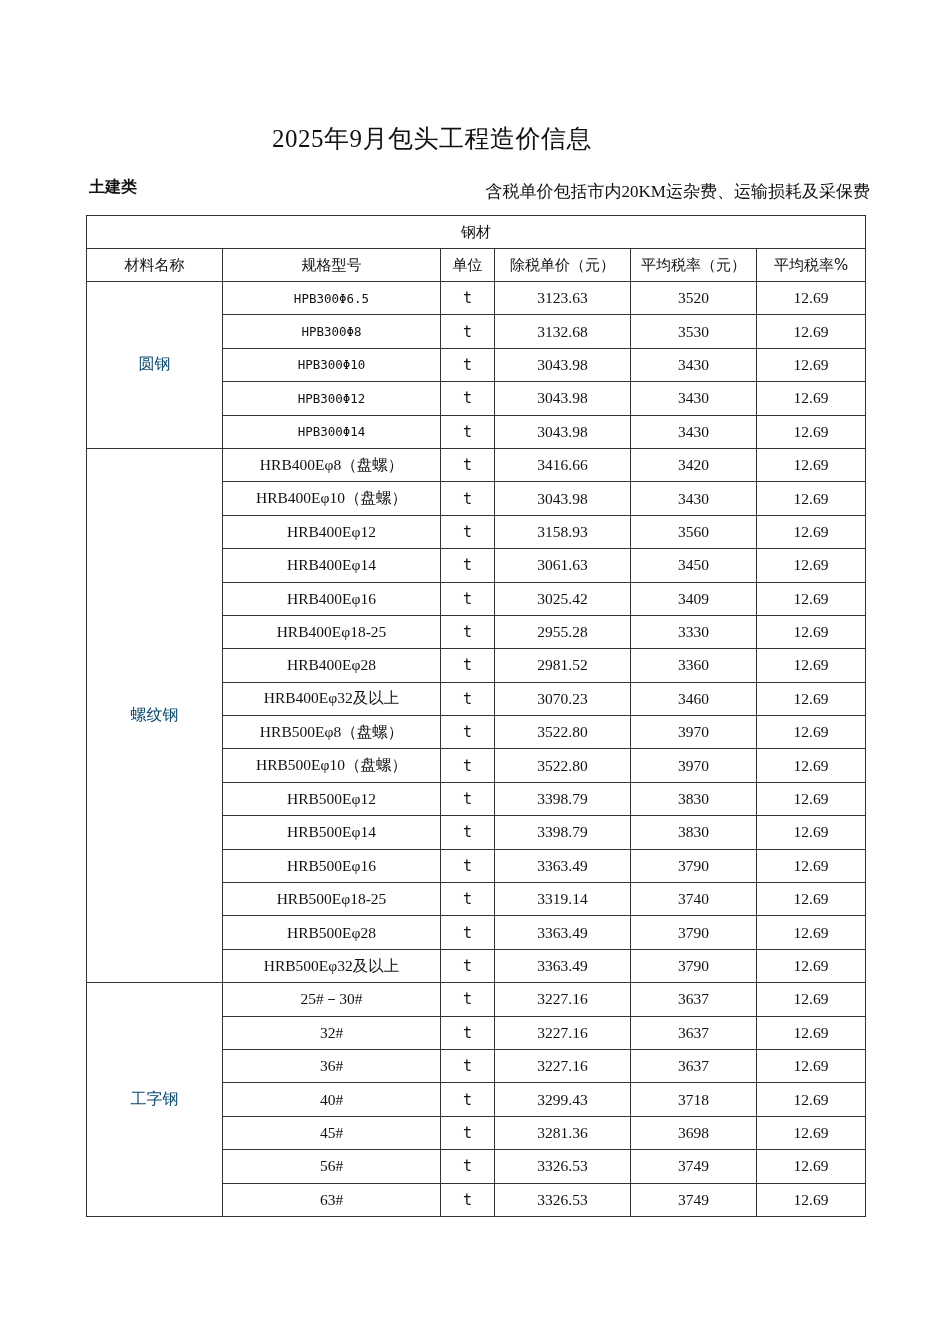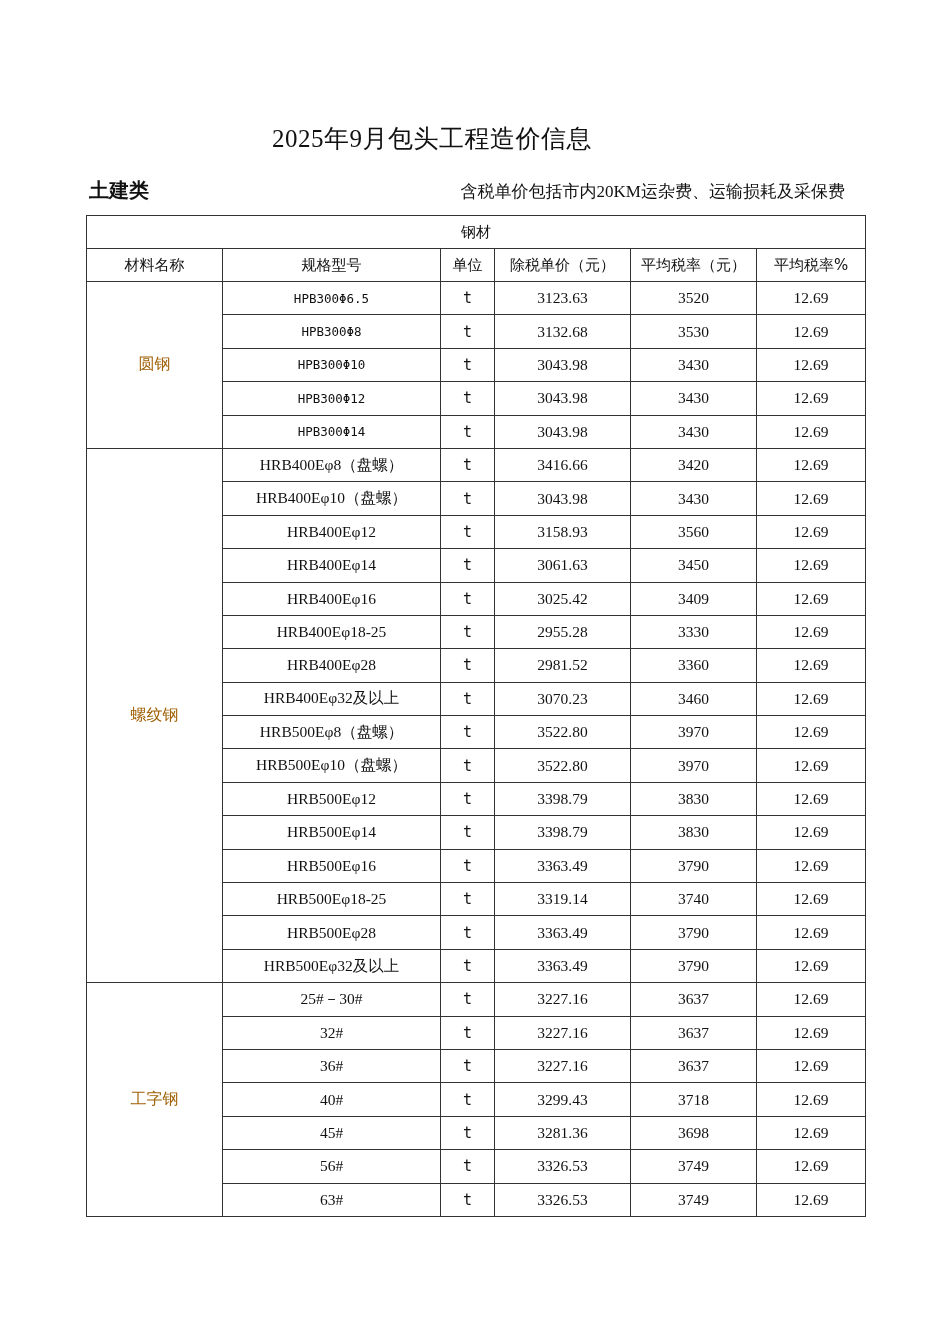--- a/index.html
+++ b/index.html
@@ -1,32 +1,32 @@
 <!DOCTYPE html>
 <html><head>
 <meta charset="utf-8">
 <style>
   html, body { margin: 0; padding: 0; background: #ffffff; }
   body { width: 950px; height: 1344px; position: relative; overflow: hidden;
          font-family: "Liberation Serif", "DejaVu Serif", serif; color: #111; }
   .doc-title { position: absolute; top: 122px; left: 0; width: 864px; text-align: center;
                font-size: 25px; letter-spacing: 0.5px; }
-  .section-label { position: absolute; top: 177px; left: 89px; font-size: 20px; font-weight: bold;
+  .section-label { position: absolute; top: 177px; left: 89px; font-size: 16px; font-weight: bold;
                    font-family: Liberation Serif, serif; }
-  .note { position: absolute; top: 180px; right: 105px; font-size: 17px; }
+  .note { position: absolute; top: 180px; right: 80px; font-size: 17px; }
   table.price { position: absolute; top: 215px; left: 86px; width: 779px;
                 border-collapse: collapse; table-layout: fixed; }
   table.price td, table.price th { border: 1px solid #333; text-align: center;
                 vertical-align: middle; padding: 0; font-weight: normal; }
   .caption-row th { height: 32px; font-size: 15px; font-weight: bold;
                     font-family: Liberation Serif, serif; }
   .header-row th { height: 32px; font-size: 15px; font-weight: bold;
                    font-family: "DejaVu Sans", sans-serif; }
   tbody td { height: 32.4px; font-size: 15.5px; }
-  td.cat { font-size: 16px; font-family: Liberation Sans, sans-serif; color: #a16207; }
+  td.cat { font-size: 16px; font-family: Liberation Sans, sans-serif; color: #0c4a6e; }
   td.spec { font-size: 15.5px; margin-left: 20px; }
   td.spec.mono { font-family: "DejaVu Sans Mono", "Liberation Mono", monospace; font-size: 12.5px; }
   td.unit { font-family: "DejaVu Sans Mono", monospace; font-size: 15px; }
 </style>
 </head>
 <body>
 
 <div class="doc-title">2025年9月包头工程造价信息</div>
 <div class="section-label">土建类</div>
 <div class="note">含税单价包括市内20KM运杂费、运输损耗及采保费</div>

